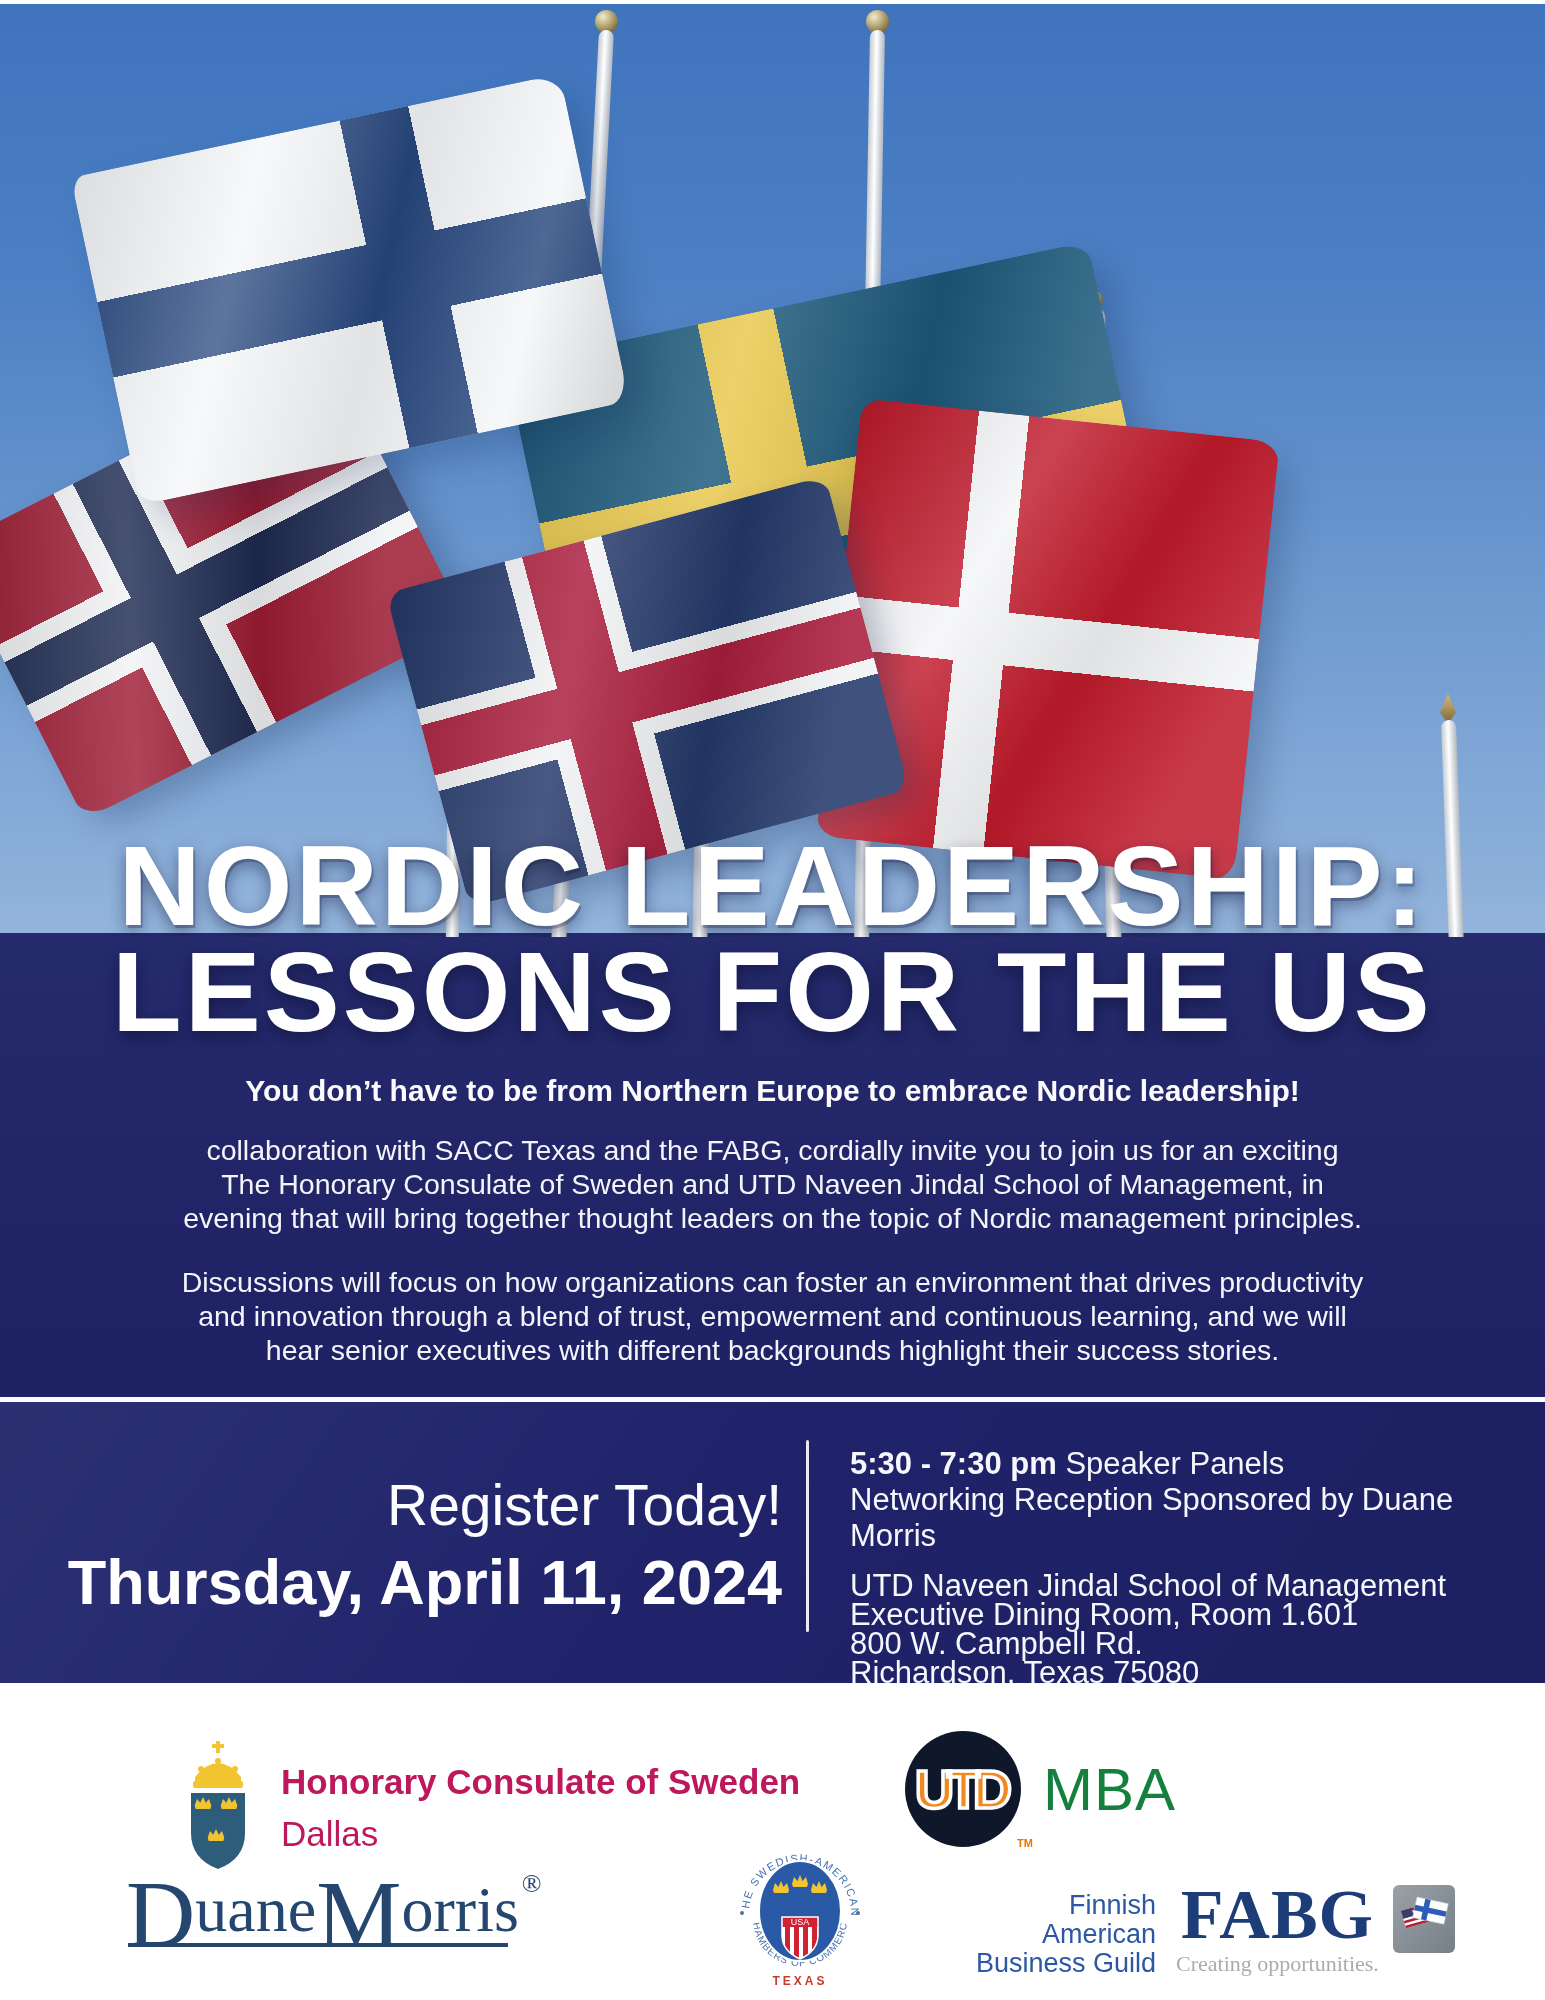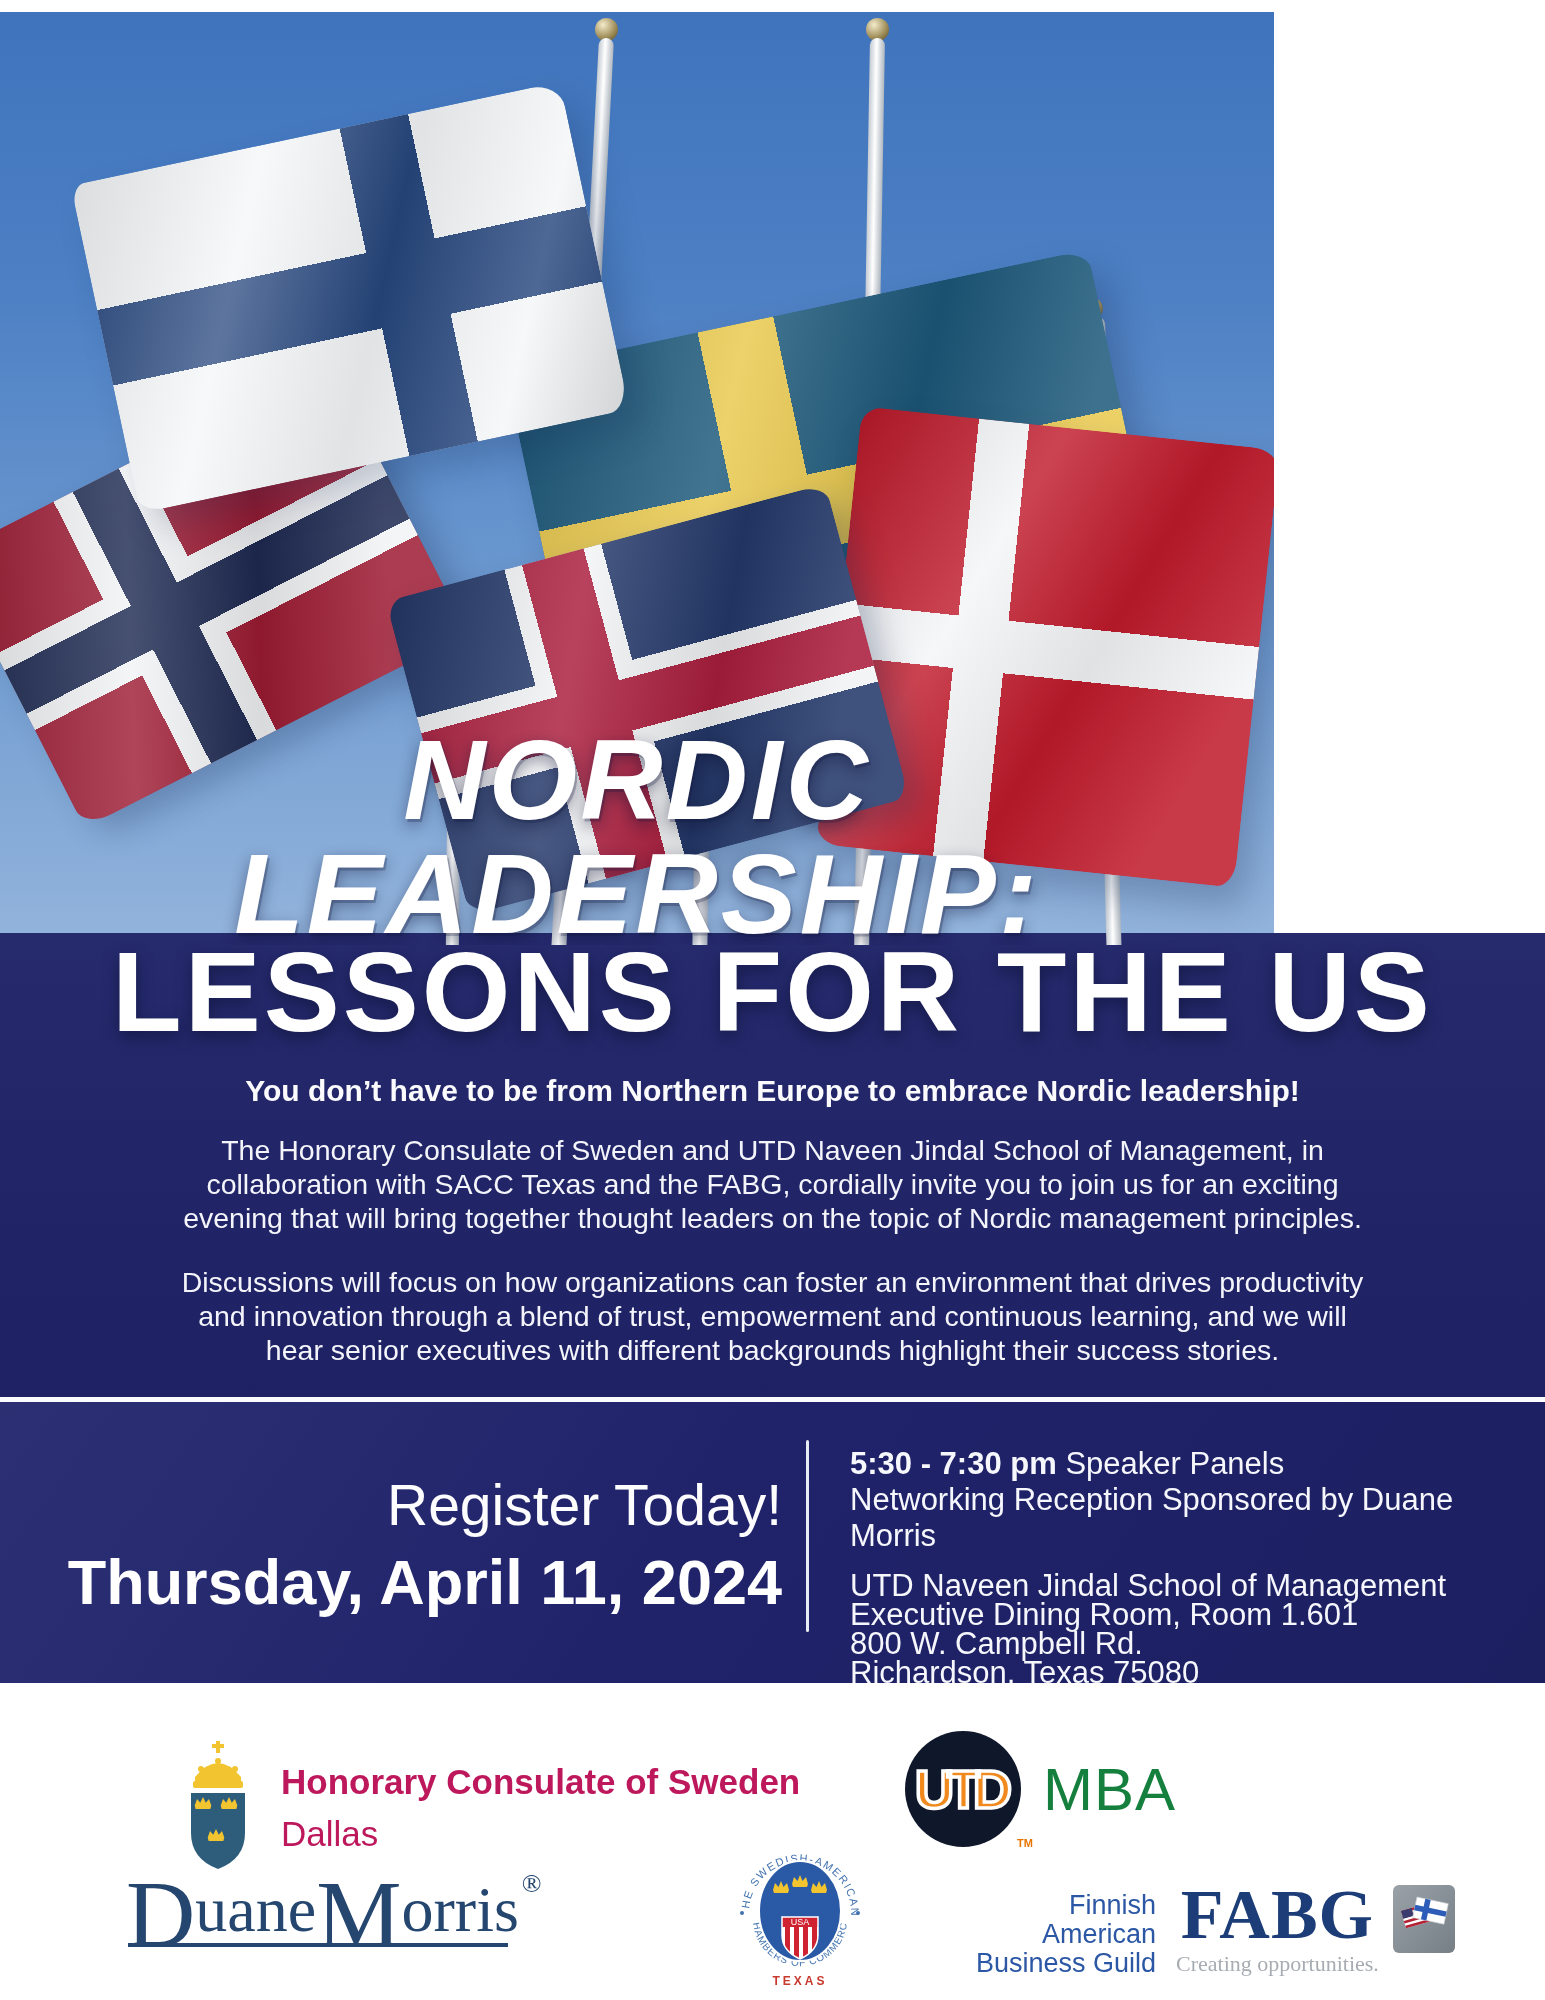--- a/index.html
+++ b/index.html
@@ -1,21 +1,21 @@
 <!DOCTYPE html>
 <html><head>
 <meta charset="utf-8">
 <style>
   html,body{margin:0;padding:0;background:#ffffff;}
   .poster{position:relative;width:1545px;height:2000px;overflow:hidden;background:#fff;
           font-family:"Liberation Sans","DejaVu Sans",sans-serif;}
 
   
-  .hero{position:absolute;left:0;top:12px;width:1274px;height:933px;overflow:hidden;
-        background:linear-gradient(180deg,#3f74bd 0%,#4d80c4 30%,#6f9bd0 65%,#93b4dc 100%);font-style:italic;}
+  .hero{position:absolute;left:0;top:4px;width:1545px;height:933px;overflow:hidden;
+        background:linear-gradient(180deg,#3f74bd 0%,#4d80c4 30%,#6f9bd0 65%,#93b4dc 100%);}
   .pole{position:absolute;width:15px;border-radius:8px 8px 0 0;transform-origin:top center;
         background:linear-gradient(90deg,#c3cad2 0%,#ffffff 45%,#aeb6bf 100%);z-index:1;}
   .pole-ball{position:absolute;border-radius:50%;z-index:1;
         background:radial-gradient(circle at 35% 30%,#f4ebca,#9c8a55 60%,#4d4226);}
   .pole-spear{position:absolute;width:16px;height:30px;z-index:1;
         clip-path:polygon(50% 0,100% 62%,50% 100%,0 62%);
         background:linear-gradient(180deg,#d8b878,#7a6536);}
   .flag{position:absolute;transform-origin:center;}
   .flag-fi{left:100px;top:118px;width:500px;height:335px;transform:rotate(-12deg);z-index:4;
       border-radius:14px 30px 20px 26px/22px 26px 32px 16px;
@@ -143,22 +143,22 @@
     <div class="flag flag-fi"></div>
     <div class="flag flag-is"></div>
     <div class="flag flag-dk"></div>
     <div class="hero-title">NORDIC LEADERSHIP:</div>
   </div>
 
   <div class="band1">
     <div class="title2">LESSONS FOR THE US</div>
     <div class="tagline">You don’t have to be from Northern Europe to embrace Nordic leadership!</div>
     <div class="para p1">
+      <div>collaboration with SACC Texas and the FABG, cordially invite you to join us for an exciting</div>
       <div>The Honorary Consulate of Sweden and UTD Naveen Jindal School of Management, in</div>
-      <div>collaboration with SACC Texas and the FABG, cordially invite you to join us for an exciting</div>
       <div>evening that will bring together thought leaders on the topic of Nordic management principles.</div>
     </div>
     <div class="para p2">
       <div>Discussions will focus on how organizations can foster an environment that drives productivity</div>
       <div>and innovation through a blend of trust, empowerment and continuous learning, and we will</div>
       <div>hear senior executives with different backgrounds highlight their success stories.</div>
     </div>
   </div>
 
   <div class="band2">

